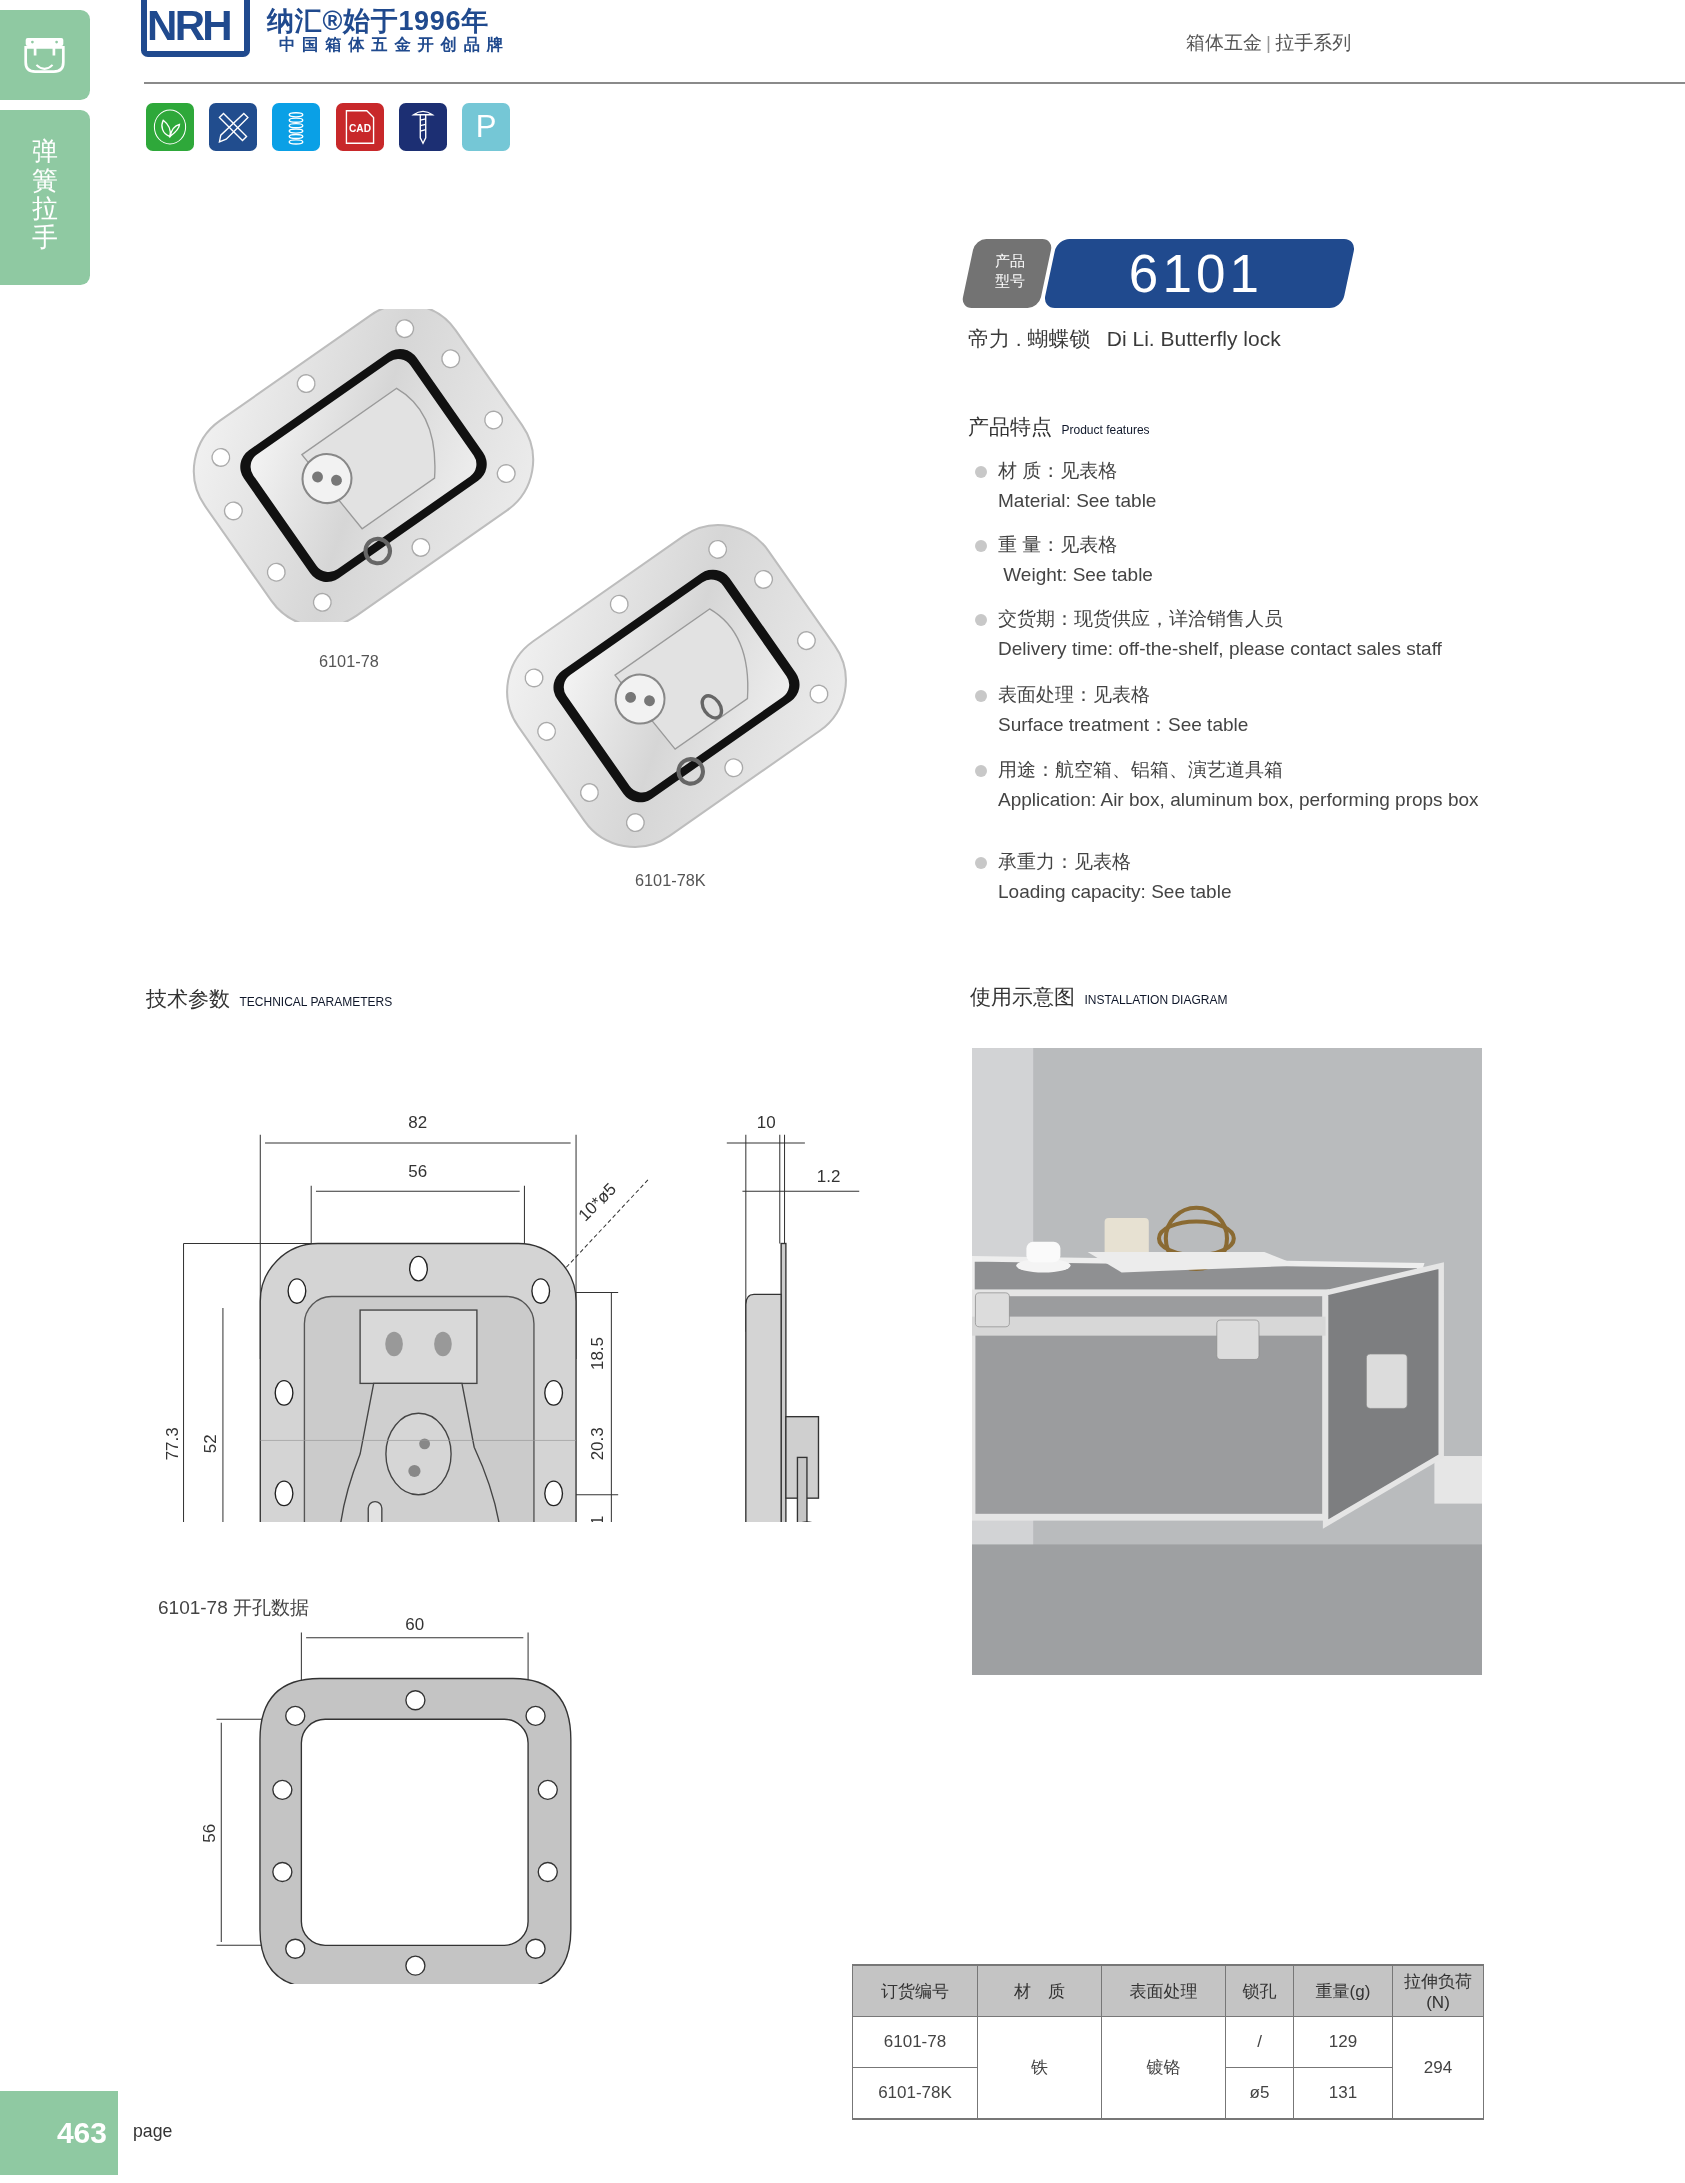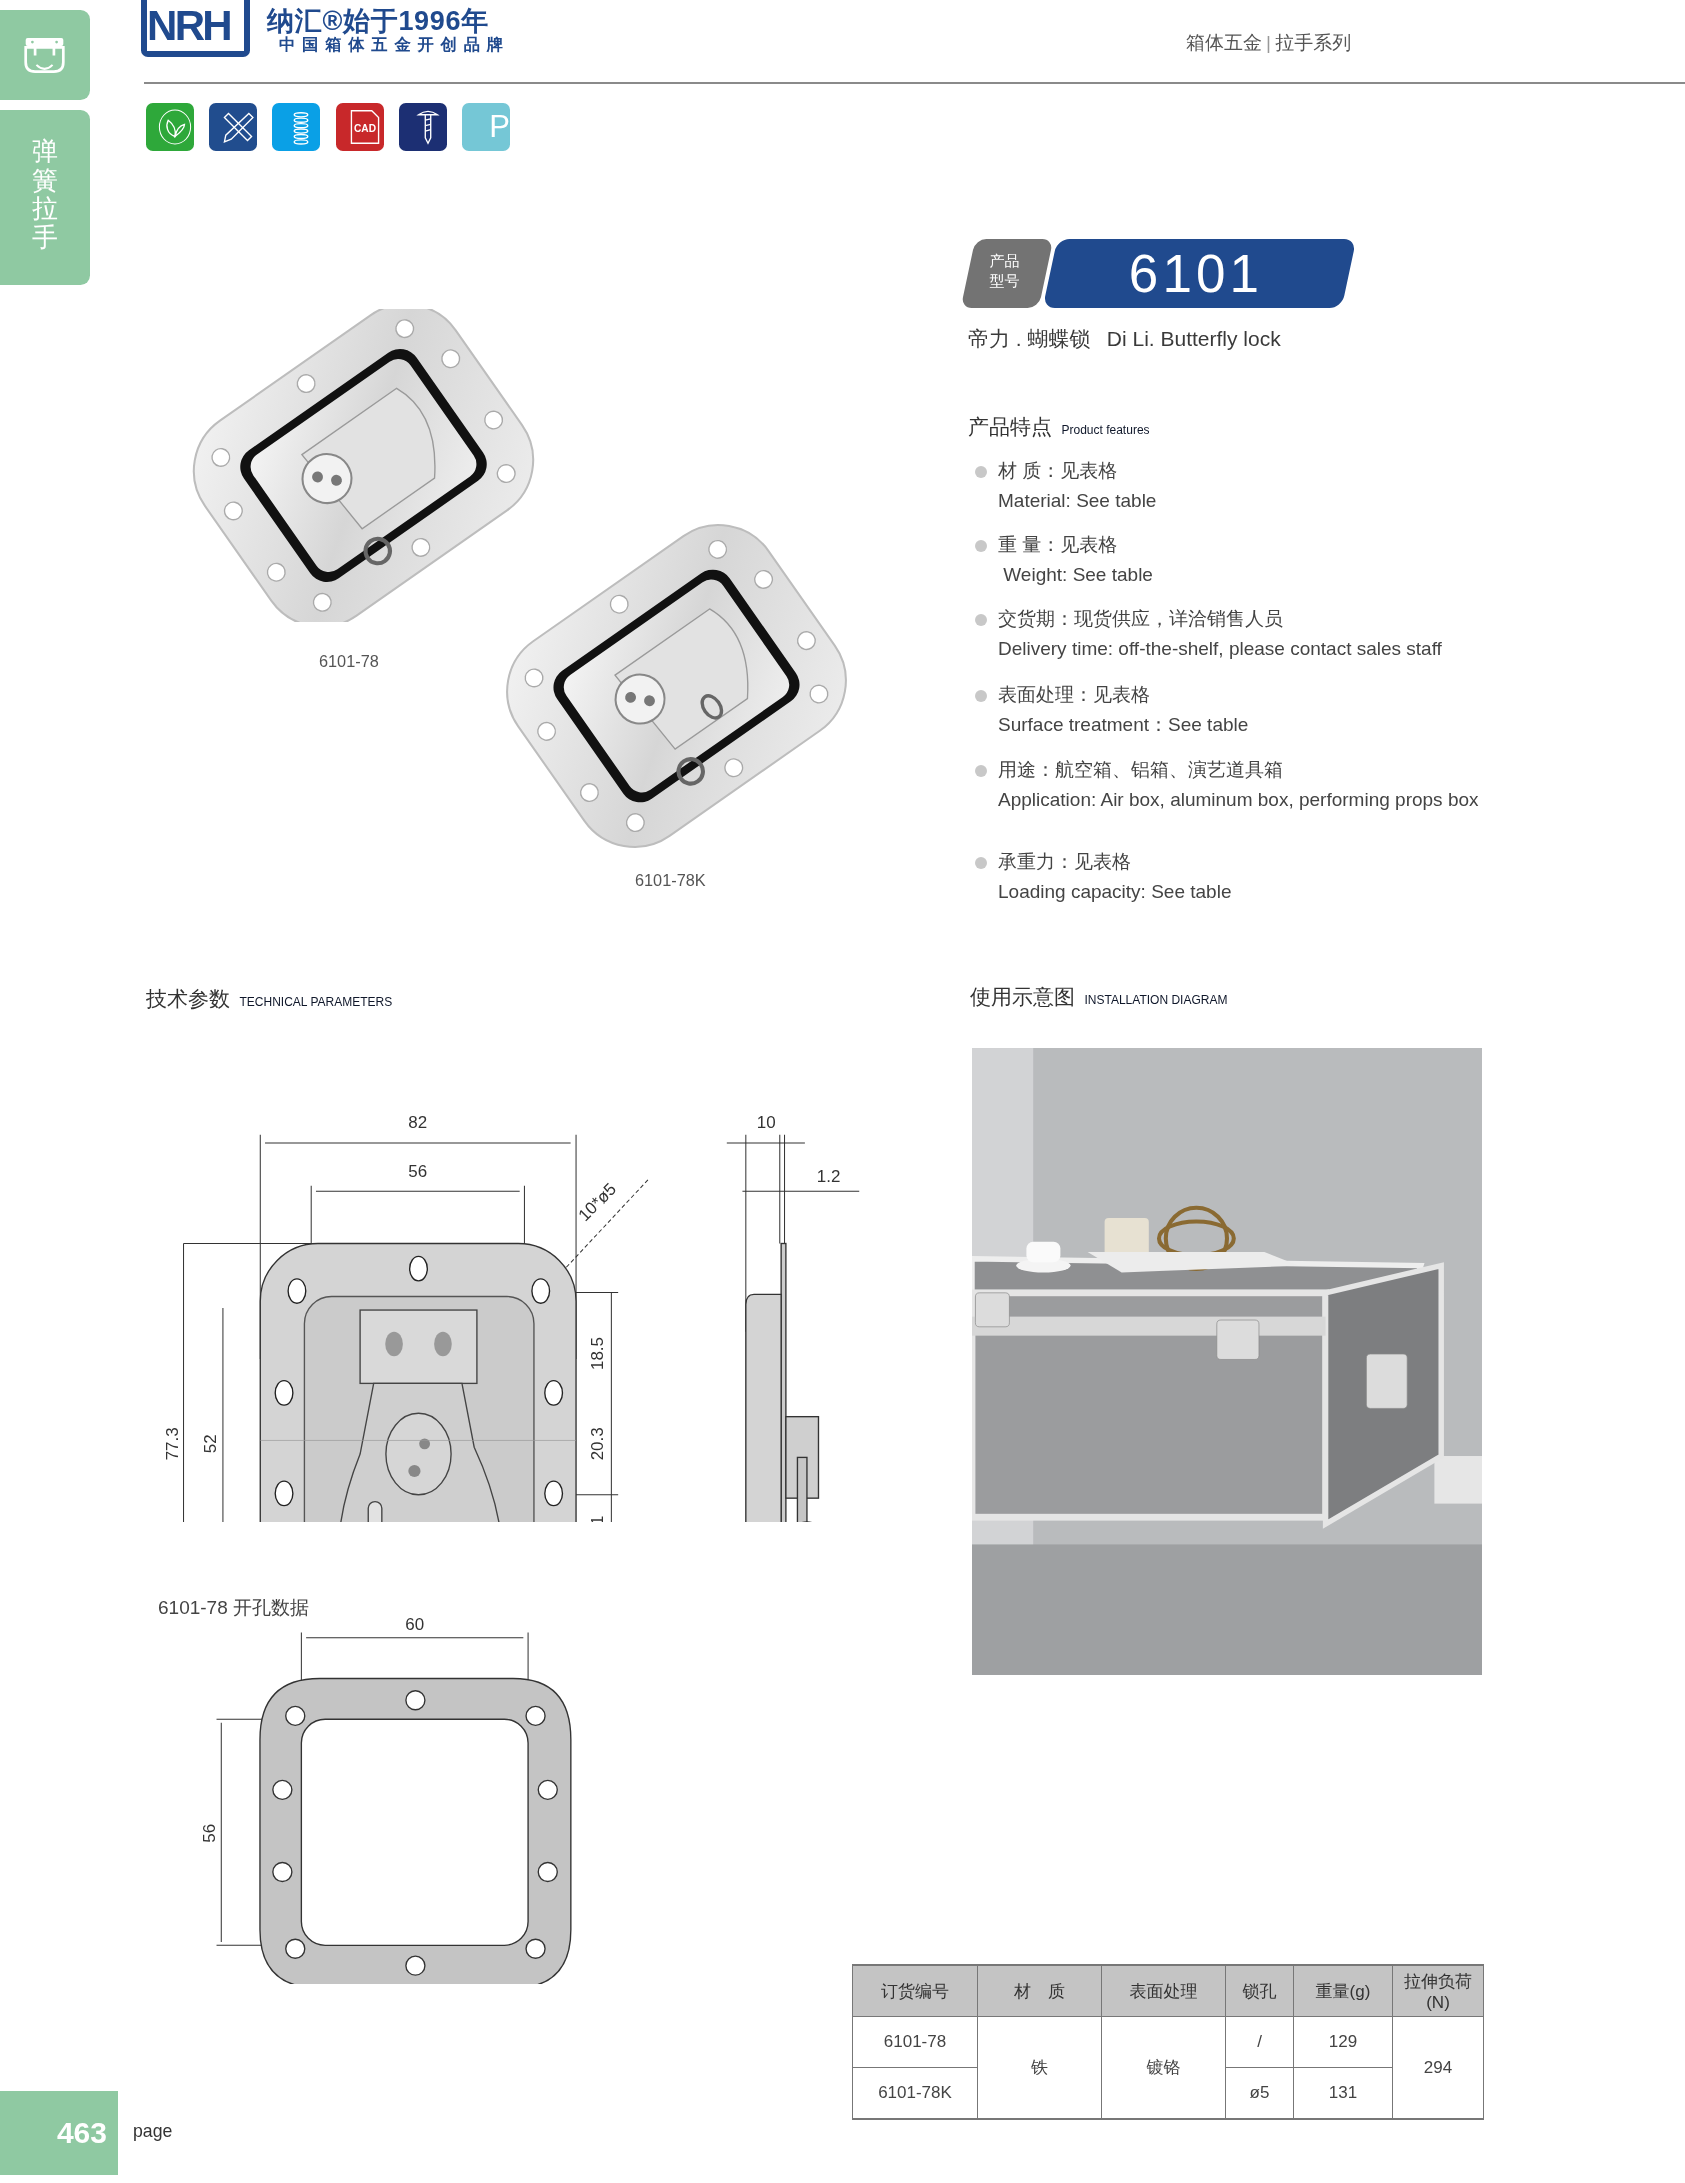--- a/index.html
+++ b/index.html
@@ -9,24 +9,24 @@
   .side-tab{position:absolute;left:0;width:90px;background:#8fc9a2;border-radius:0 9.5px 9.5px 0;}
   .side-vert{position:absolute;left:0;width:90px;top:27px;text-align:center;color:#fff;font-size:26px;line-height:28.5px;font-weight:300;}
   
   .logo-box{position:absolute;left:141px;top:0;width:109px;height:57px;border:6.1px solid #204a8e;border-top:none;border-radius:0 0 6.8px 6.8px;box-sizing:border-box;color:#204a8e;font-weight:bold;font-size:42px;line-height:52px;text-align:left;letter-spacing:-2.7px;}
   .logo-cn1{position:absolute;left:267px;top:2.7px;color:#204a8e;font-weight:bold;font-size:27px;letter-spacing:0.7px;}
   .logo-cn2{position:absolute;left:267px;top:34px;color:#204a8e;font-weight:bold;font-size:16.3px;letter-spacing:6.8px;margin-left:12px;}
   .header-cat{position:absolute;left:1186px;top:30px;font-size:19px;color:#555;}
   .header-cat .sep{color:#999;margin:0 4.1px;}
   .header-line{position:absolute;left:144px;top:82px;width:1541px;height:2px;background:#8a8a8a;}
   
-  .icon-tile{position:absolute;top:103px;width:48px;height:48px;border-radius:6.8px;display:flex;align-items:center;justify-content:flex-end;color:#fff;}
+  .icon-tile{position:absolute;top:103px;width:48px;height:48px;border-radius:6.8px;display:flex;align-items:center;justify-content:center;color:#fff;}
   
   .badge-grey{position:absolute;left:968px;top:239px;width:78px;height:69px;background:#737373;border-radius:11px;transform:skewX(-12deg);}
-  .badge-grey-text{position:absolute;left:984px;top:251px;width:41px;color:#fff;font-size:15px;line-height:20.4px;text-align:center;}
+  .badge-grey-text{position:absolute;left:984px;top:251px;width:41px;color:#fff;font-size:15px;line-height:20.4px;text-align:right;}
   .badge-blue{position:absolute;left:1050px;top:239px;width:299px;height:69px;background:#204a8e;border-radius:12.2px;transform:skewX(-12deg);}
   .badge-num{position:absolute;left:1050px;top:239px;width:292px;height:69px;color:#fff;font-size:53px;line-height:69px;text-align:center;letter-spacing:4.1px;}
   .subtitle{position:absolute;left:968px;top:325px;font-size:21px;color:#3a3a3a;}
   .subtitle .en{margin-left:16.3px;}
   .sec-title{position:absolute;font-size:21px;color:#333;}
   .sec-title .en{font-size:12px;margin-left:9.5px;color:#0f172a;}
   .feat{position:absolute;left:975px;font-size:19px;color:#444;line-height:27px;}
   .feat .dot{position:absolute;left:0;top:8.8px;width:12.2px;height:12.2px;border-radius:50%;background:#c8c8c8;}
   .feat .cn{margin-left:23px;display:block;}
   .feat .en{margin-left:23px;display:block;margin-top:5.4px;width:489px;line-height:24.5px;}

